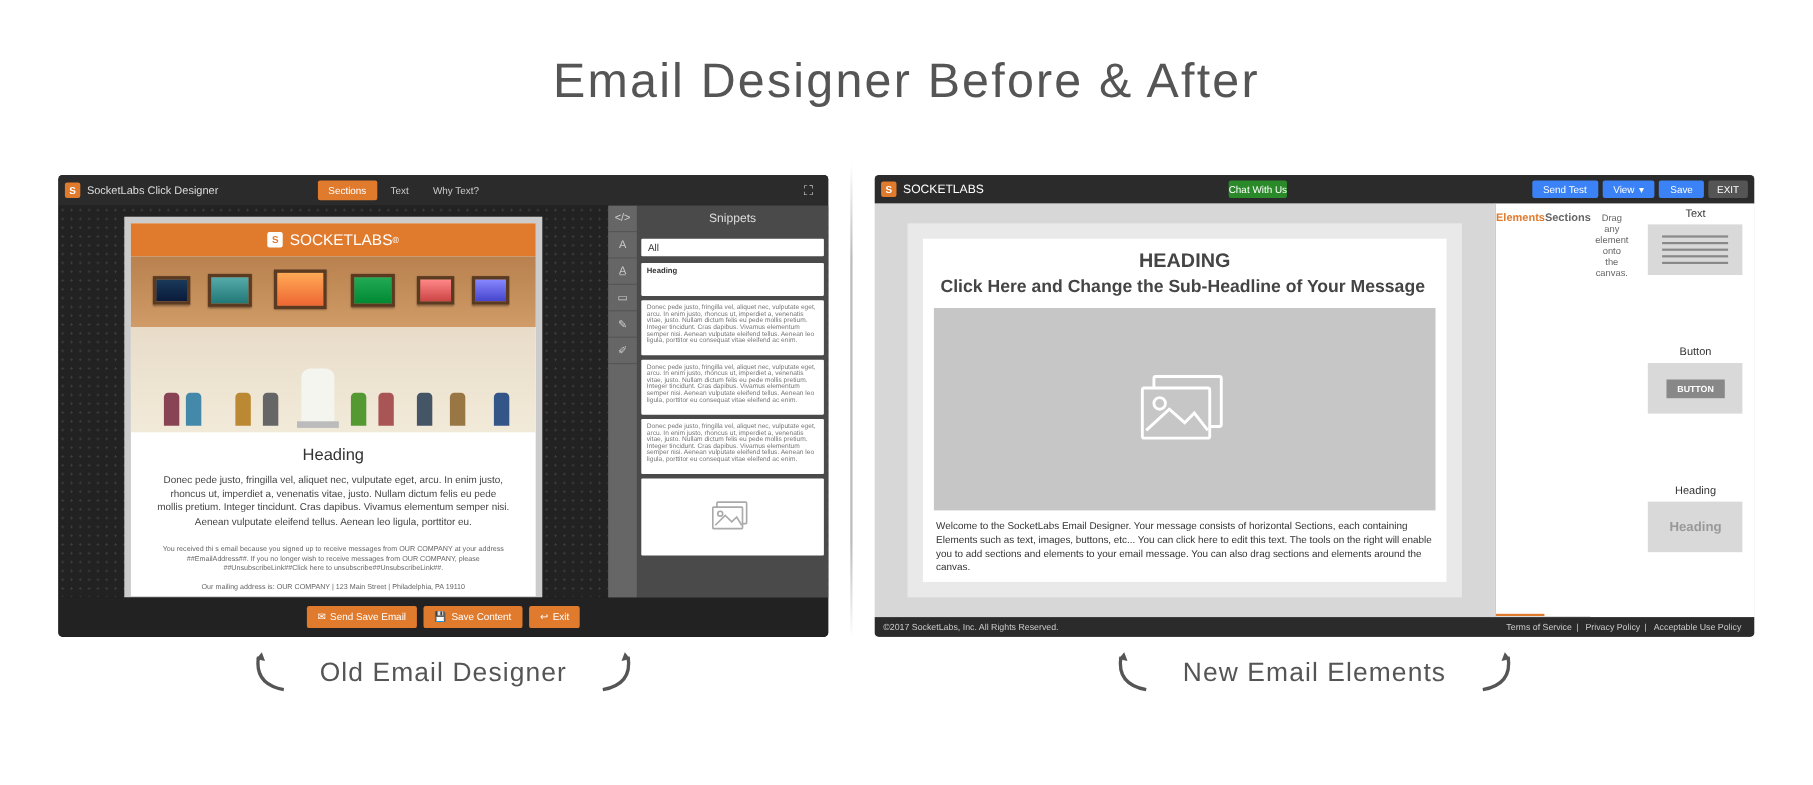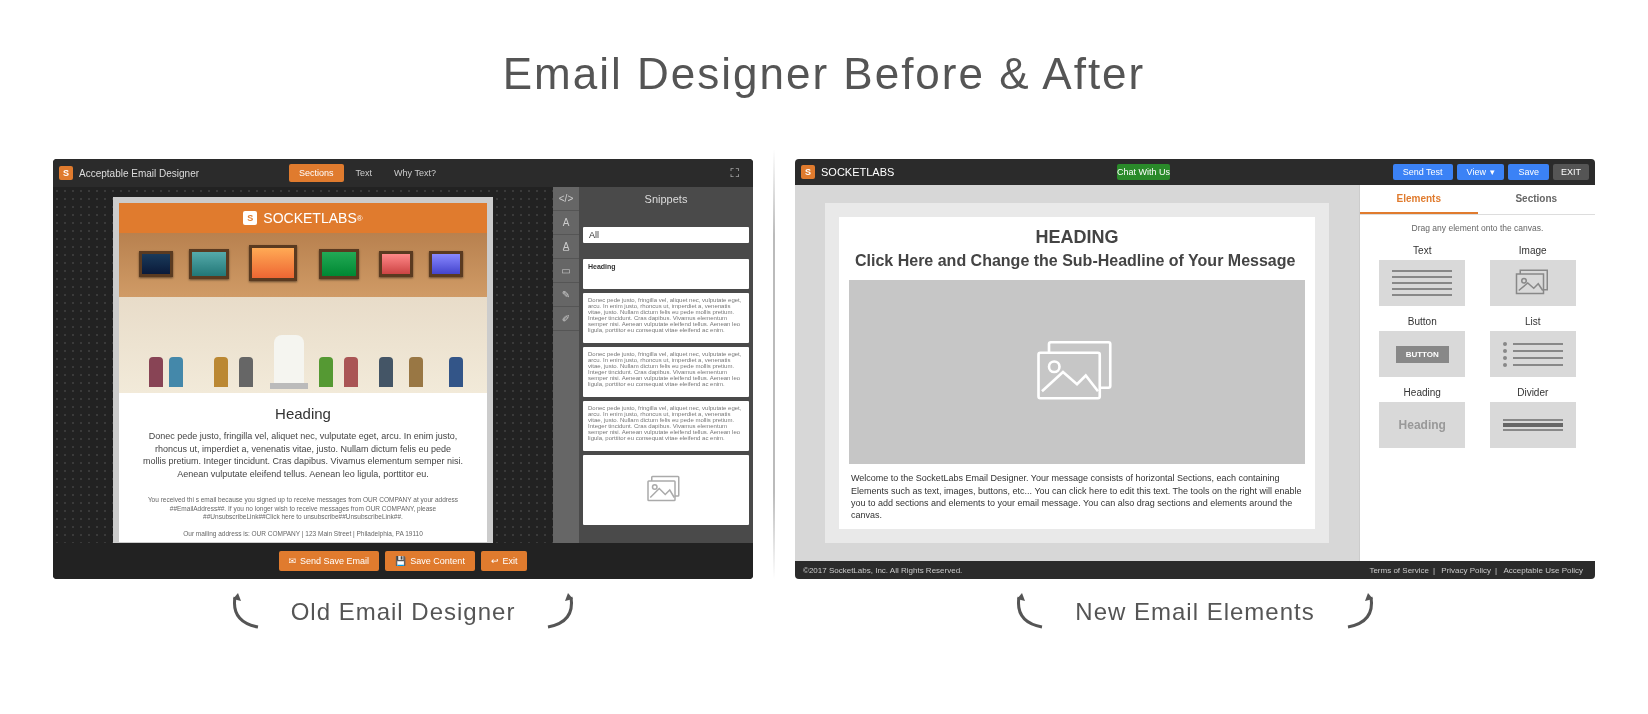--- a/index.html
+++ b/index.html
@@ -123,21 +123,21 @@
     background: #666;
     display: flex; flex-direction: column;
   }
   .old-icon-btn {
     height: 24px; border-bottom: 1px solid #555;
     display: flex; align-items: center; justify-content: center;
     font-size: 10px; color: #ccc; cursor: pointer;
   }
   .snippets-col { flex: 1; background: #4a4a4a; }
   .snippets-title { text-align: center; font-size: 11px; color: #ddd; padding: 6px 0; }
-  .snippets-filter { background: #fff; margin: 16px 4px; font-size: 9px; padding: 3px 6px; color: #333; border-radius: 1px; }
+  .snippets-filter { background: #fff; margin: 6px 4px; font-size: 9px; padding: 3px 6px; color: #333; border-radius: 1px; }
   .snippet-card { background: #fff; margin: 4px; padding: 4px 5px; font-size: 6px; color: #777; border-radius: 1px; min-height: 30px; }
   .snippet-card.big { min-height: 50px; }
   .snippet-heading { font-size: 7px; font-weight: bold; color: #333; margin-bottom: 2px; }
   .snippet-img { height: 70px; display:flex; align-items:center; justify-content:center; }
   .snippet-img svg { width: 40px; height: 30px; stroke: #aaa; fill: none; stroke-width: 2; }
   .old-actions {
     height: 36px;
     background: #222;
     display: flex; align-items: center; justify-content: center; gap: 6px;
   }
@@ -199,21 +199,21 @@
     margin: 0 10px;
     display: flex; align-items: center; justify-content: center;
     min-height: 170px;
   }
   .new-placeholder svg { width: 90px; height: 70px; stroke: #fff; fill: none; stroke-width: 3; }
   .new-welcome { font-size: 9px; color: #333; padding: 8px 12px; line-height: 1.35; }
   .new-sidebar {
     width: 236px;
     background: #fff;
     display: flex;
-    flex-direction: column;
+    flex-direction: row;
     border-left: 1px solid #ccc;
   }
   .sidebar-tabs { display: flex; border-bottom: 1px solid #ddd; }
   .sidebar-tab { flex: 1; text-align: center; font-size: 10px; font-weight: bold; padding: 8px 0; color: #666; cursor: pointer; }
   .sidebar-tab.active { color: #e07b2e; border-bottom: 2px solid #e07b2e; }
   .drag-hint { text-align: center; font-size: 8.5px; color: #666; padding: 8px 4px; }
   .elements-grid {
     display: grid;
     grid-template-columns: 1fr 1fr;
     gap: 10px 14px;
@@ -269,21 +269,21 @@
 
 <h1 class="main-title">Email Designer Before &amp; After</h1>
 
 <div class="panels">
 
   <div class="panel-wrap">
     <div class="old-panel">
 
       <div class="old-header">
         <span class="sl-icon">S</span>
-        <span>Acceptable Email Designer</span>
+        <span>SocketLabs Click Designer</span>
         <div class="old-tabs">
           <span class="old-tab active">Sections</span>
           <span class="old-tab">Text</span>
           <span class="old-tab">Why Text?</span>
         </div>
         <span class="old-expand">⛶</span>
       </div>
 
       <div class="old-body">
         <div class="old-canvas-area">

